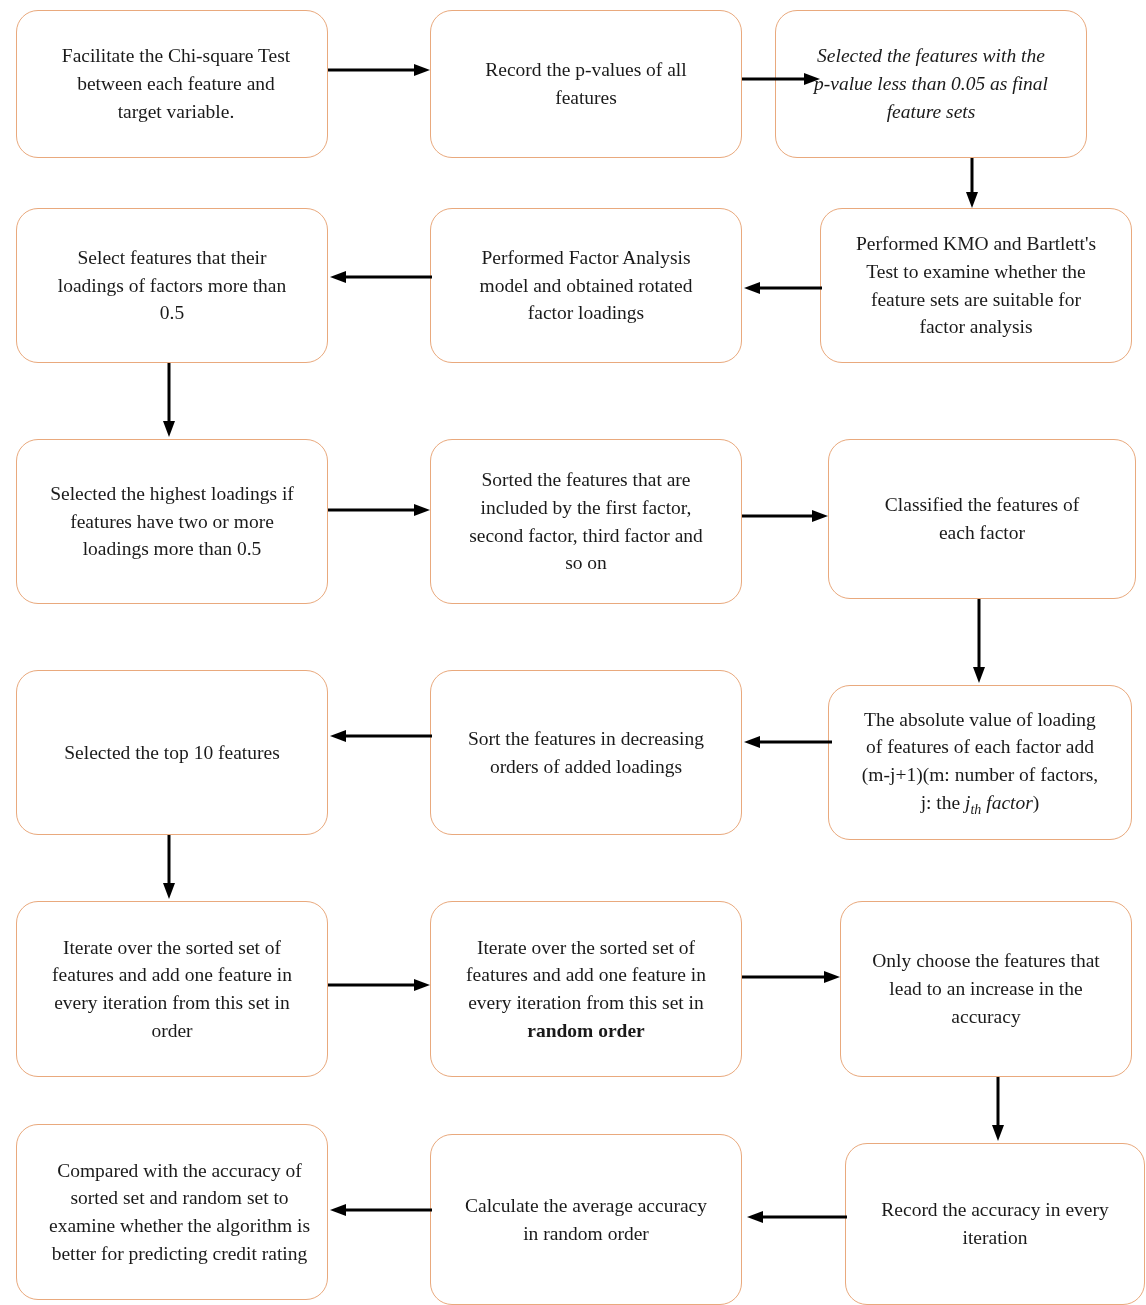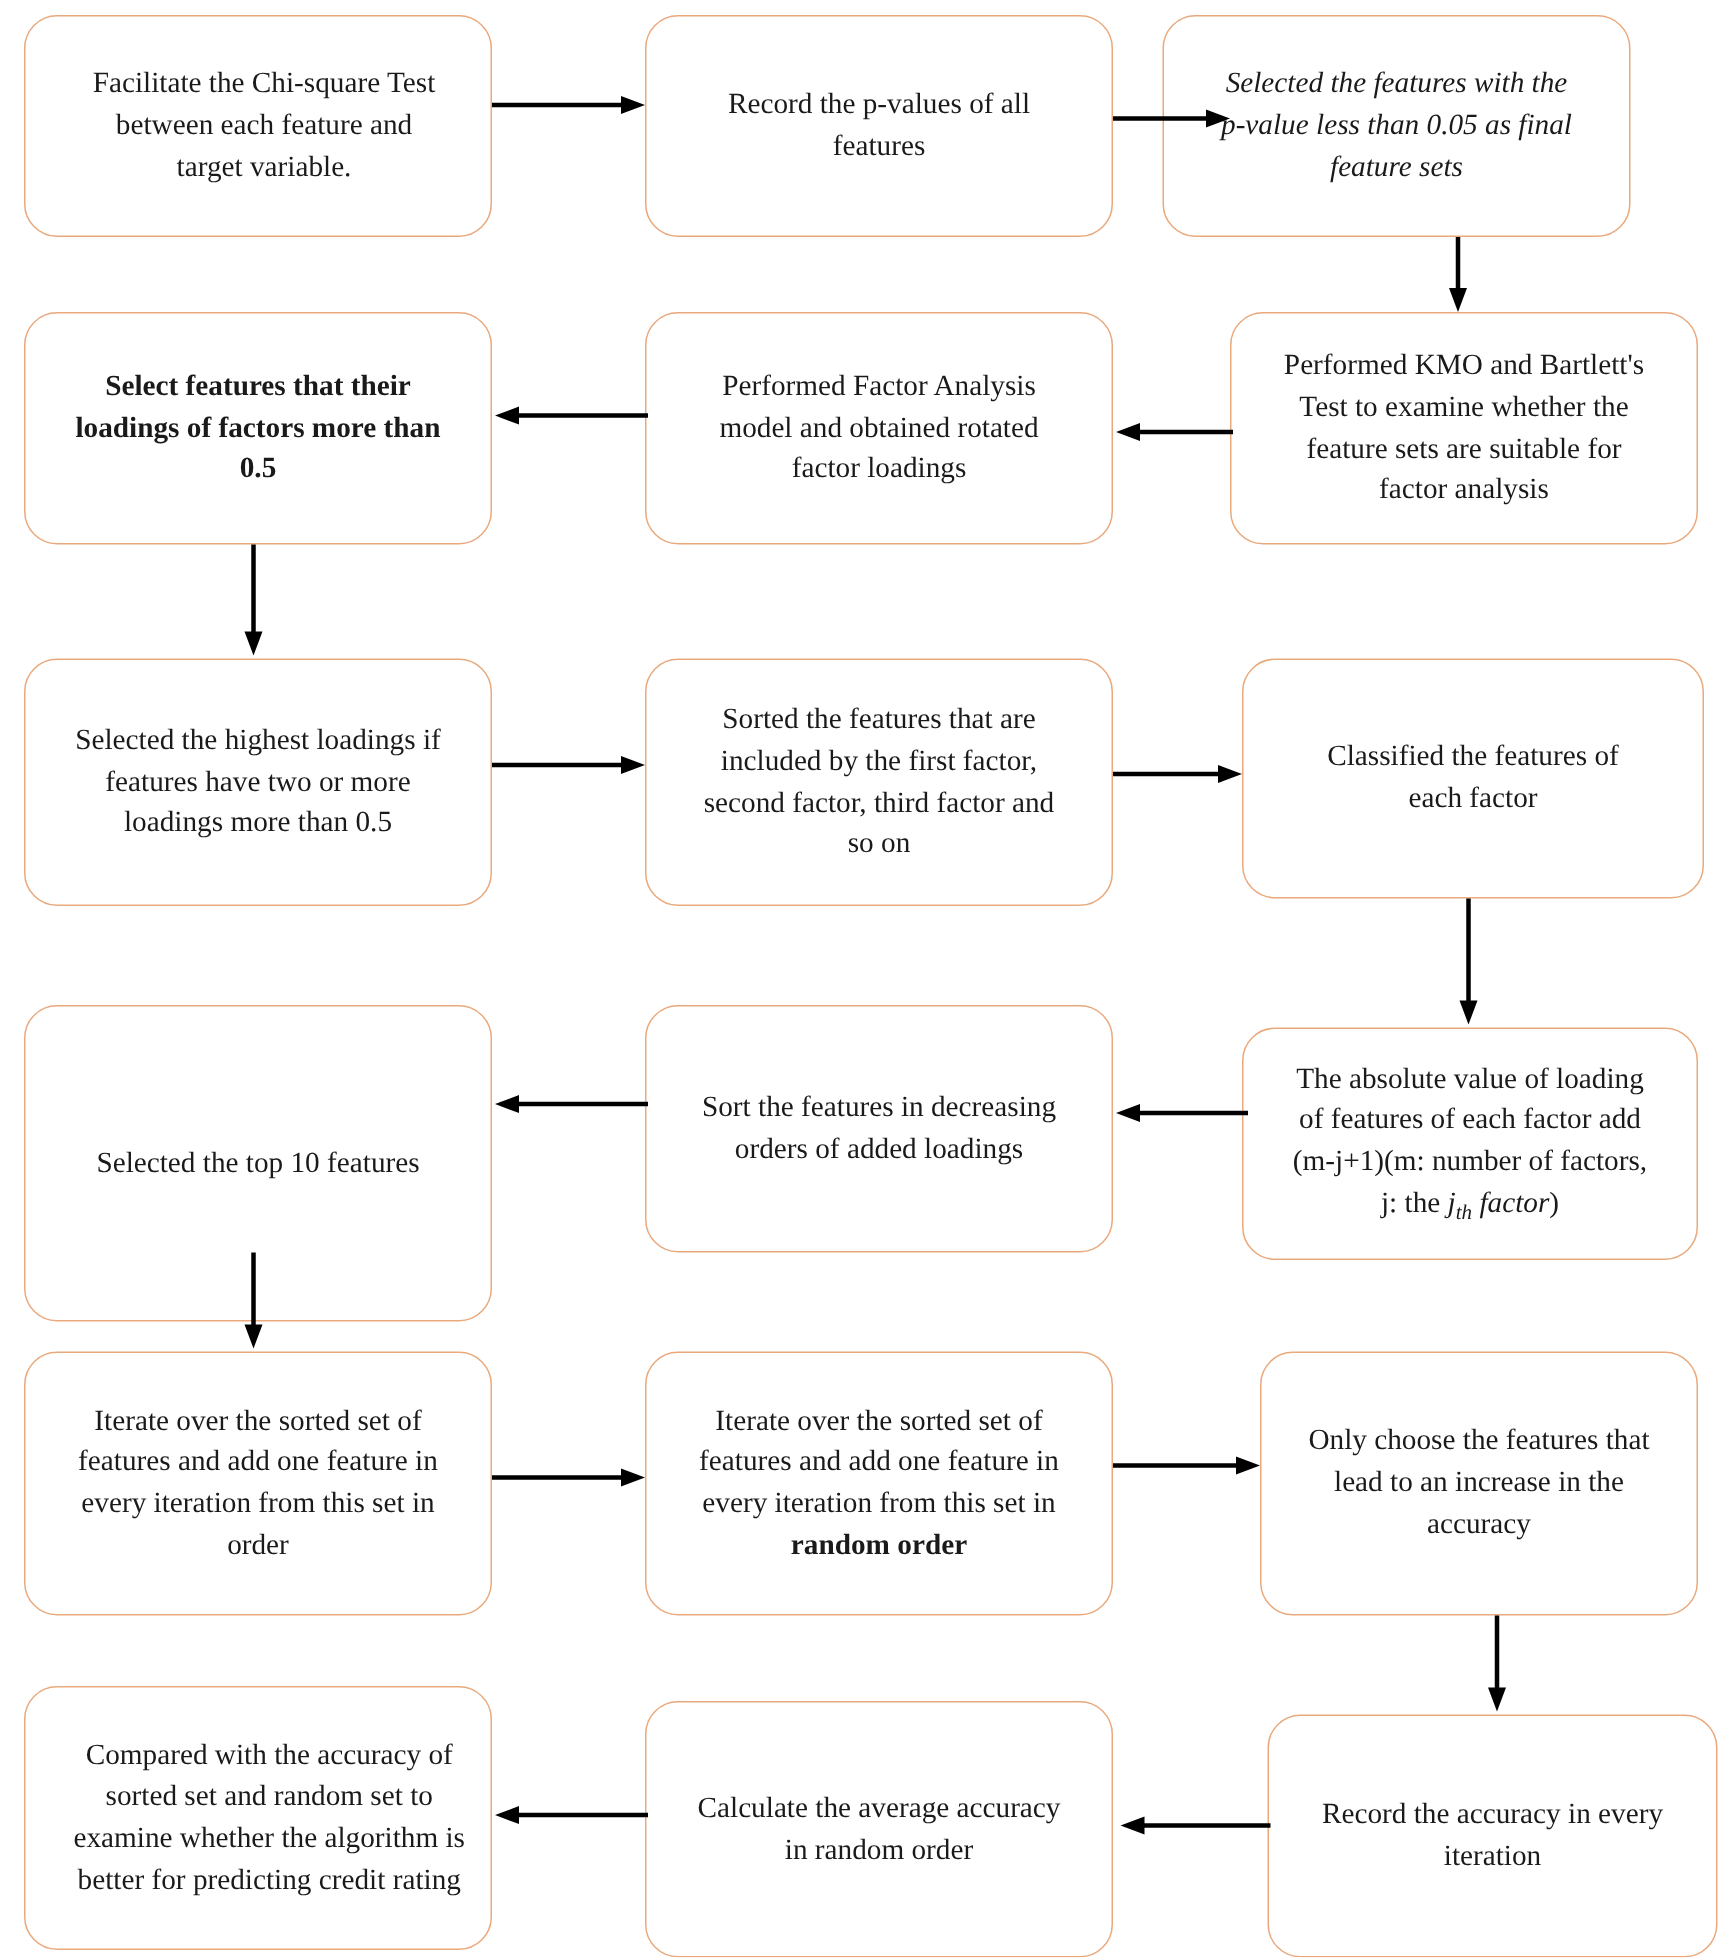--- a/index.html
+++ b/index.html
@@ -95,21 +95,21 @@
     </svg>
   </div>
 
   <div class="arrow" style="left:965px; top:158px; width:14px; height:52px;">
     <svg width="14" height="52" viewBox="0 0 14 52">
       <line x1="7" y1="0" x2="7" y2="38" stroke="#000" stroke-width="3"></line>
       <polygon points="7,50 1,34 13,34" fill="#000"></polygon>
     </svg>
   </div>
 
-  <div class="node" style="left:16px; top:208px; width:312px; height:155px;font-weight:bold;">
+  <div class="node" style="left:16px; top:208px; width:312px; height:155px;">
     <span class="txt">
       <span class="ln">Select features that their</span>
       <span class="ln">loadings of factors more than</span>
       <span class="ln">0.5</span>
     </span>
   </div>
 
   <div class="node" style="left:430px; top:208px; width:312px; height:155px;">
     <span class="txt">
       <span class="ln">Performed Factor Analysis</span>
@@ -186,21 +186,21 @@
     </svg>
   </div>
 
   <div class="arrow" style="left:972px; top:599px; width:14px; height:86px;">
     <svg width="14" height="86" viewBox="0 0 14 86">
       <line x1="7" y1="0" x2="7" y2="72" stroke="#000" stroke-width="3"></line>
       <polygon points="7,84 1,68 13,68" fill="#000"></polygon>
     </svg>
   </div>
 
-  <div class="node" style="left:16px; top:670px; width:312px; height:211px;">
+  <div class="node" style="left:16px; top:670px; width:312px; height:165px;">
     <span class="txt">
       <span class="ln">Selected the top 10 features</span>
     </span>
   </div>
 
   <div class="node" style="left:430px; top:670px; width:312px; height:165px;">
     <span class="txt">
       <span class="ln">Sort the features in decreasing</span>
       <span class="ln">orders of added loadings</span>
     </span>

